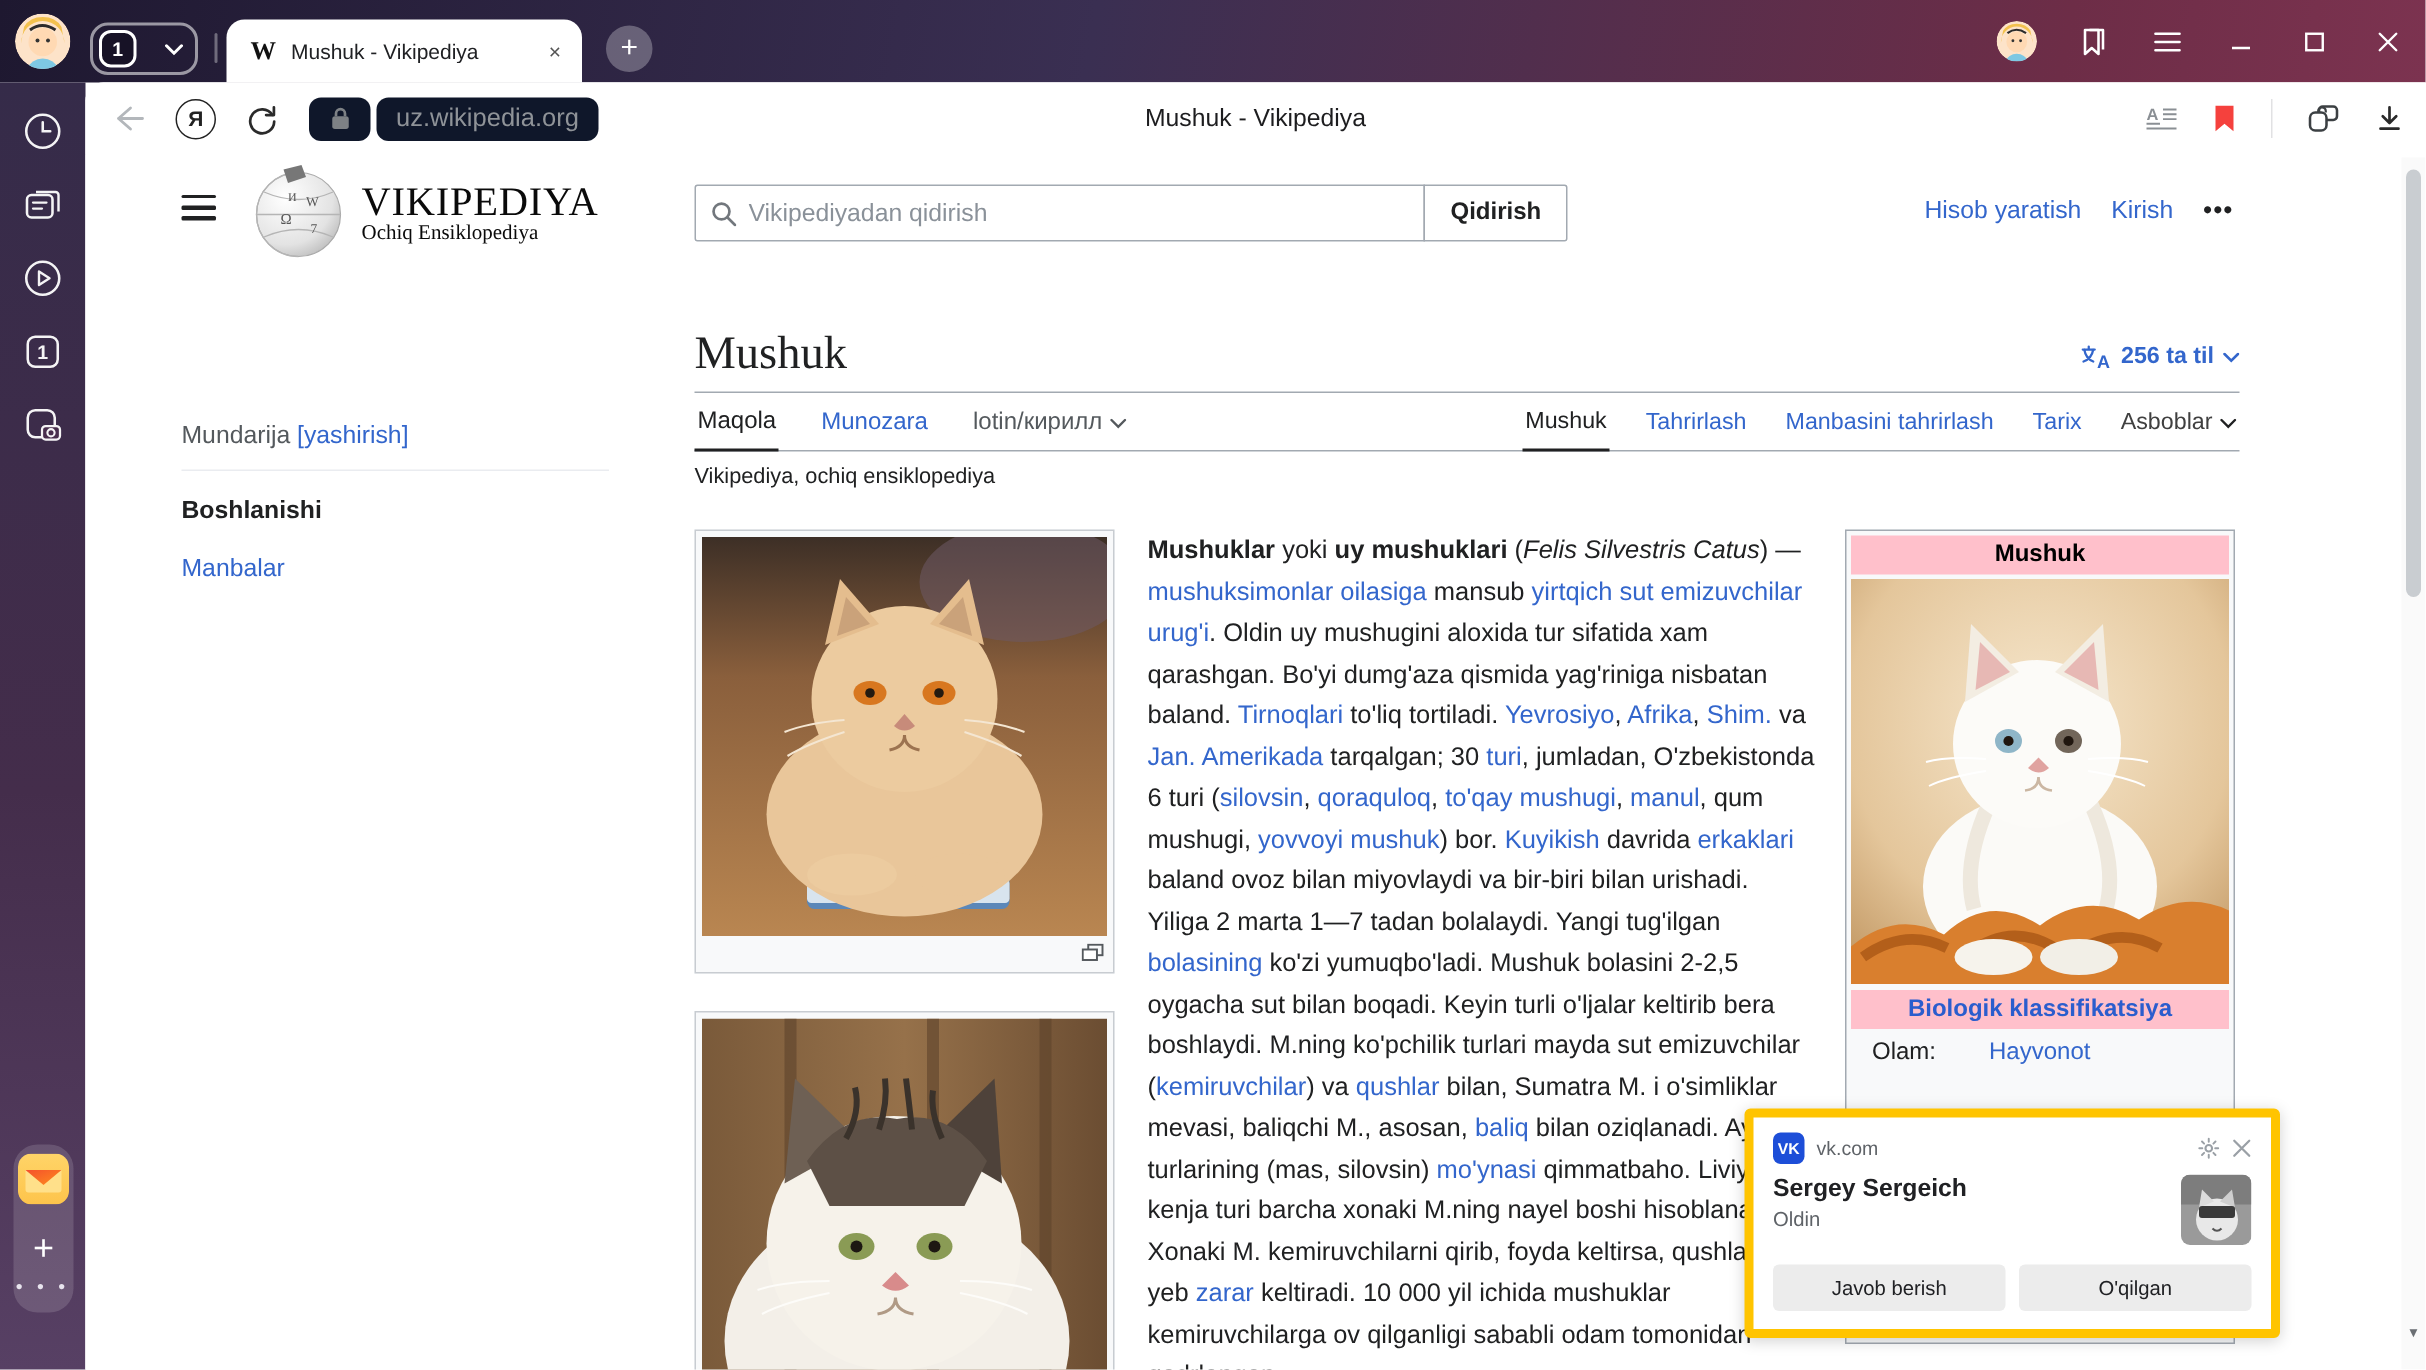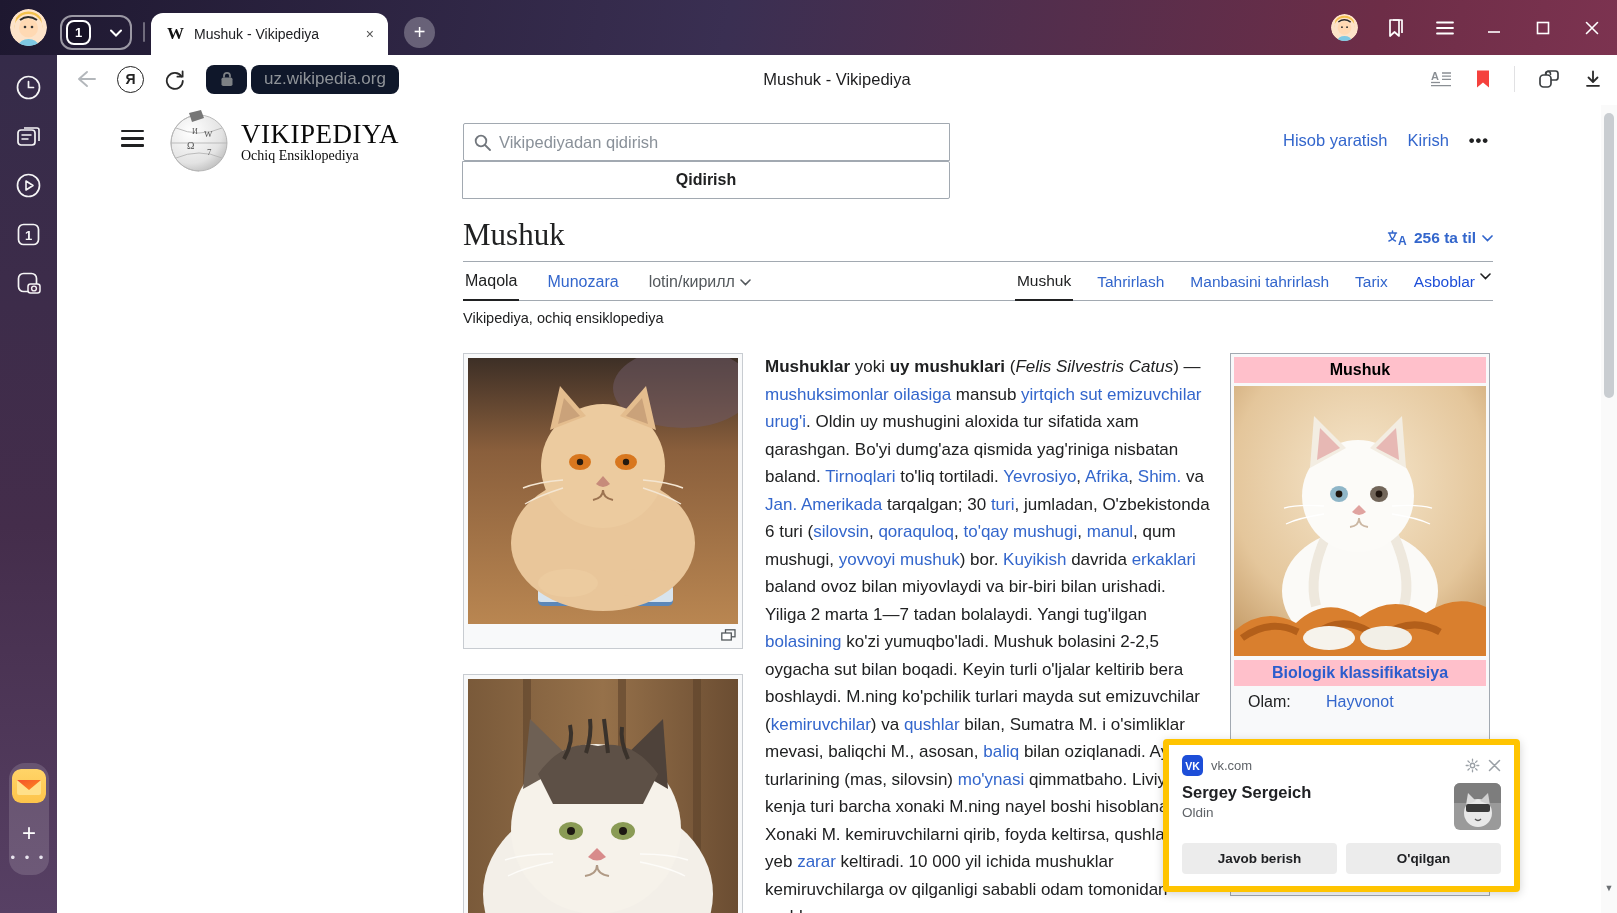--- a/index.html
+++ b/index.html
@@ -50,21 +50,21 @@
 
   
   .page { position:absolute; left:0; top:48px; width:1560px; height:810px; background:#fff; overflow:hidden;
     color:#202122; }
   .burger { position:absolute; left:64px; top:27px; width:23px; cursor:pointer; }
   .burger div { height:2.4px; background:#202122; margin-bottom:4.8px; border-radius:1px; }
   .wlogo { position:absolute; left:110px; top:6px; display:flex; align-items:center; gap:10px; cursor:pointer; }
   .wlogo-text { font-family:"Liberation Serif",serif; color:#0a0a0a; }
   .wlogo-main { font-size:27px; letter-spacing:.5px; }
   .wlogo-sub { font-size:14px; margin-top:-2px; }
-  .search-wrap { position:absolute; left:406px; top:20px; display:flex;flex-direction:column; }
+  .search-wrap { position:absolute; left:406px; top:20px; display:flex; }
   .search-box { width:487px; height:38px; border:1px solid #a2a9b1; border-radius:2px 0 0 2px; display:flex; align-items:center; padding:0 10px; gap:8px; background:#fff; }
   .search-box input { border:none; outline:none; flex:1; font-size:16.5px; color:#202122; font-family:"Liberation Sans",sans-serif; }
   .search-box input::placeholder { color:#8a9199; }
   .search-btn { height:38px; padding:0 17px; border:1px solid #a2a9b1; margin-left:-1px; background:#fff; border-radius:0 2px 2px 0;
     font-weight:bold; font-size:16px; color:#202122; cursor:pointer; font-family:"Liberation Sans",sans-serif; }
   .account { position:absolute; top:28px; left:1226px; display:flex; gap:20px; align-items:center; font-size:16.5px; }
   .blue { color:#3366cc; text-decoration:none; cursor:pointer; }
   .account .dots { color:#202122; font-weight:bold; letter-spacing:1px; cursor:pointer; }
 
   .pg-scrollbar { position:absolute; right:0; top:2px; width:16px; height:808px; background:#fafafa; }
@@ -81,21 +81,21 @@
   .title-row { display:flex; justify-content:space-between; align-items:flex-end; margin-top:14px; }
   h1.art-title { font-family:"Liberation Serif",serif; font-weight:normal; font-size:31px; color:#202122; }
   .lang-sel { display:flex; align-items:center; gap:6px; color:#3366cc; font-weight:bold; font-size:15.5px; cursor:pointer; padding-bottom:6px; }
   .rule { border:none; border-top:1px solid #a2a9b1; margin-top:8px; }
   .tabs-row { display:flex; justify-content:space-between; align-items:flex-end; border-bottom:1px solid #a2a9b1; margin-top:2px; }
   .tabs-left, .tabs-right { display:flex; align-items:flex-end; }
   .wtab { font-size:16px; padding:8px 2px 9px; margin-right:26px; cursor:pointer; white-space:nowrap; }
   .tabs-right .wtab { margin:0 0 0 22px; font-size:15.5px; }
   .wtab.active { color:#202122; border-bottom:2.5px solid #202122; margin-bottom:-1px; }
   .variant { color:#54595d; display:flex; align-items:center; gap:5px; }
-  .tools { color:#1d4ed8; display:flex; align-items:flex-start; gap:5px; }
+  .tools { color:#404040; display:flex; align-items:center; gap:5px; }
   .tagline { font-size:14.5px; color:#202122; margin-top:9px; }
 
   .content { display:flex; margin-top:27px; }
   .figures { width:280px; }
   .thumb-frame { width:280px; border:1px solid #c8ccd1; background:#f8f9fa; padding:4px; cursor:pointer; }
   .thumb-img { width:270px; display:block; }
   .thumb-cap { height:20px; display:flex; justify-content:flex-end; align-items:center; padding:2px 2px 0 0; }
   .thumb2 { margin-top:25px; }
 
   .art-text { width:445px; margin-left:22px; font-size:17px; line-height:27.5px; color:#202122; }
@@ -119,21 +119,21 @@
   .vk-badge { width:21px; height:21px; border-radius:5px; background:#1d4ed8; color:#fff; font-size:10.5px; font-weight:bold;
     display:flex; align-items:center; justify-content:center; }
   .vk-src { color:#5f6368; font-size:13px; flex:1; }
   .vk-ic { color:#9aa0a6; cursor:pointer; display:flex; }
   .vk-row2 { display:flex; margin-top:7px; }
   .vk-texts { flex:1; }
   .vk-sender { font-size:16.5px; font-weight:600; color:#202124; }
   .vk-msg { font-size:13.5px; color:#5f6368; margin-top:3px; }
   .vk-thumb { width:47px; height:47px; border-radius:6px; overflow:hidden; }
   .vk-row3 { display:flex; gap:9px; margin-top:13px; }
-  .vk-btn { flex:1; height:31px; background:#ececec; border:none; border-radius:4px; font-weight:bold; font-size:13.5px;
+  .vk-btn { flex:1; height:31px; background:#ececec; border:none; border-radius:4px; font-weight:normal; font-size:13.5px;
     color:#202124; cursor:pointer; font-family:"Liberation Sans",sans-serif; }
 </style>
 </head>
 <body>
 
 <div class="topbar">
   <div class="avatar-main">
     <svg width="37" height="37" viewBox="0 0 37 37">
       <circle cx="18.5" cy="18.5" r="18.5" fill="#fde3c9"></circle>
       <path d="M4 20 a14.5 15 0 0 1 29 0 l-2 -11 a14 12 0 0 0 -25 0 z" fill="#f2c14e"></path>
@@ -352,20 +352,29 @@
       </div>
       <button class="search-btn">Qidirish</button>
     </div>
 
     <div class="account">
       <a class="blue">Hisob yaratish</a>
       <a class="blue">Kirish</a>
       <span class="dots">•••</span>
     </div>
 
+    <div class="toc">
+      <div>
+        <span class="toc-head">Mundarija</span>
+        <a class="blue">[yashirish]</a>
+      </div>
+      <hr>
+      <div class="toc-item1">Boshlanishi</div>
+      <div class="toc-item2"><a class="blue">Manbalar</a></div>
+    </div>
 
     <div class="main">
       <div class="title-row">
         <h1 class="art-title">Mushuk</h1>
         <div class="lang-sel">
           <svg width="21" height="17" viewBox="0 0 21 17">
             <path d="M5.5 1 v2 M1.5 3 h8 M2.5 3 q1 6 6 8 M8.5 3 q-1 6 -6.5 8" stroke="#3366cc" stroke-width="1.5" fill="none" stroke-linecap="round"></path>
             <text x="11" y="15" font-size="12" font-weight="bold" fill="#3366cc" font-family="Liberation Sans,sans-serif">A</text>
           </svg>
           <span>256 ta til</span>

